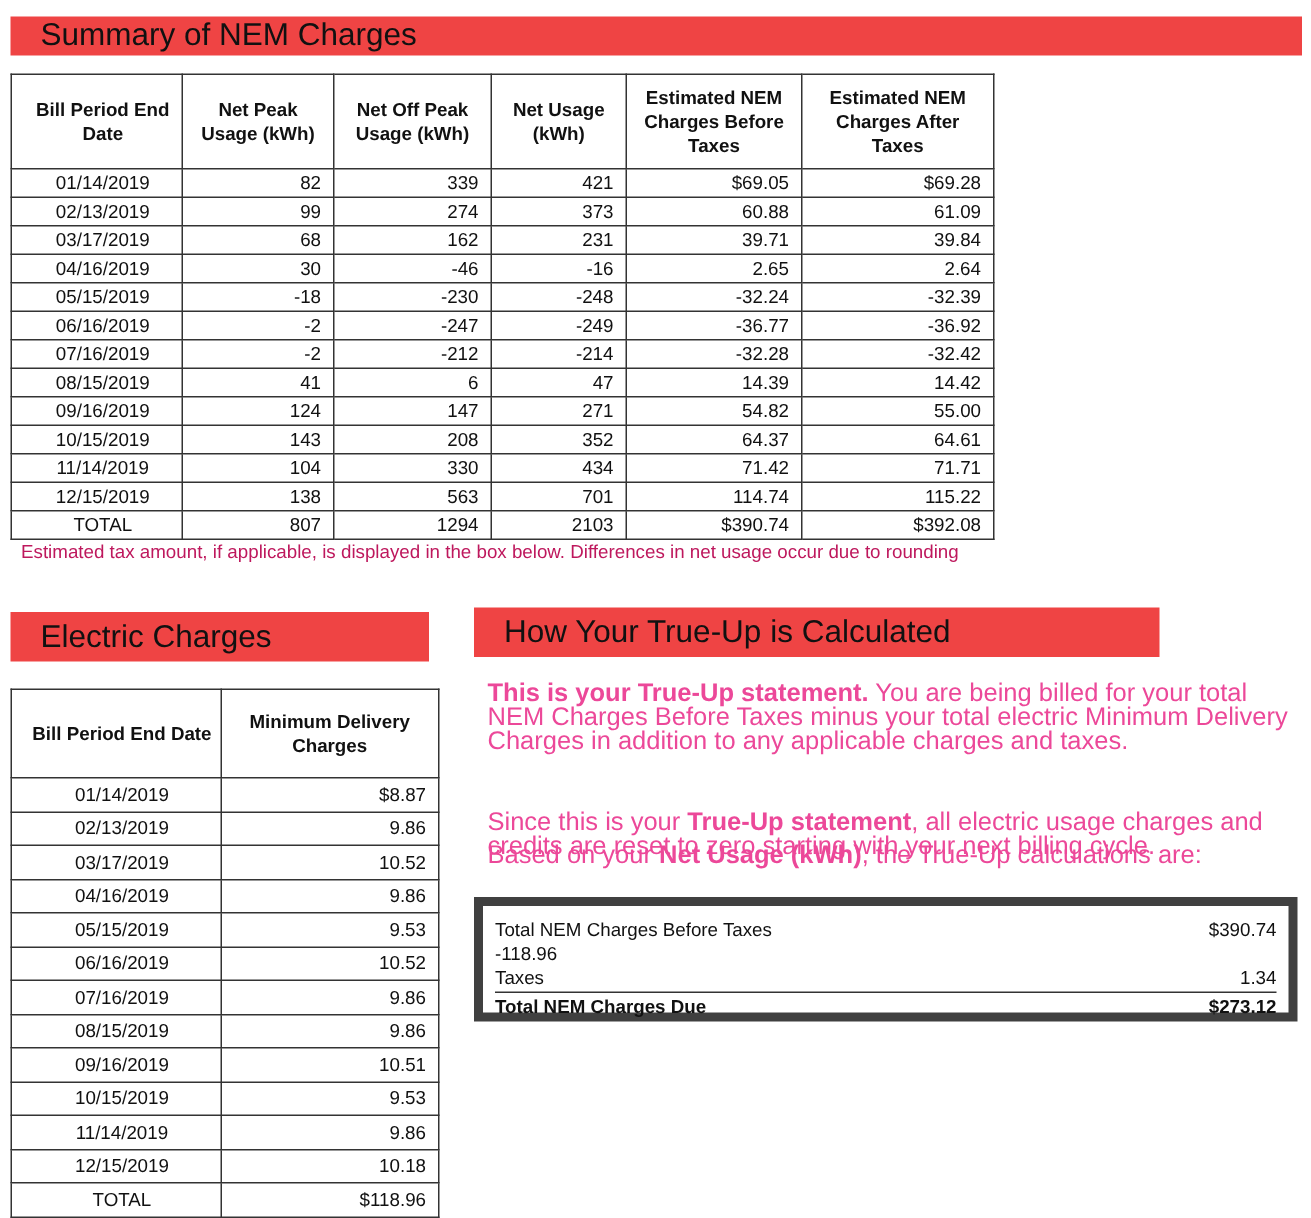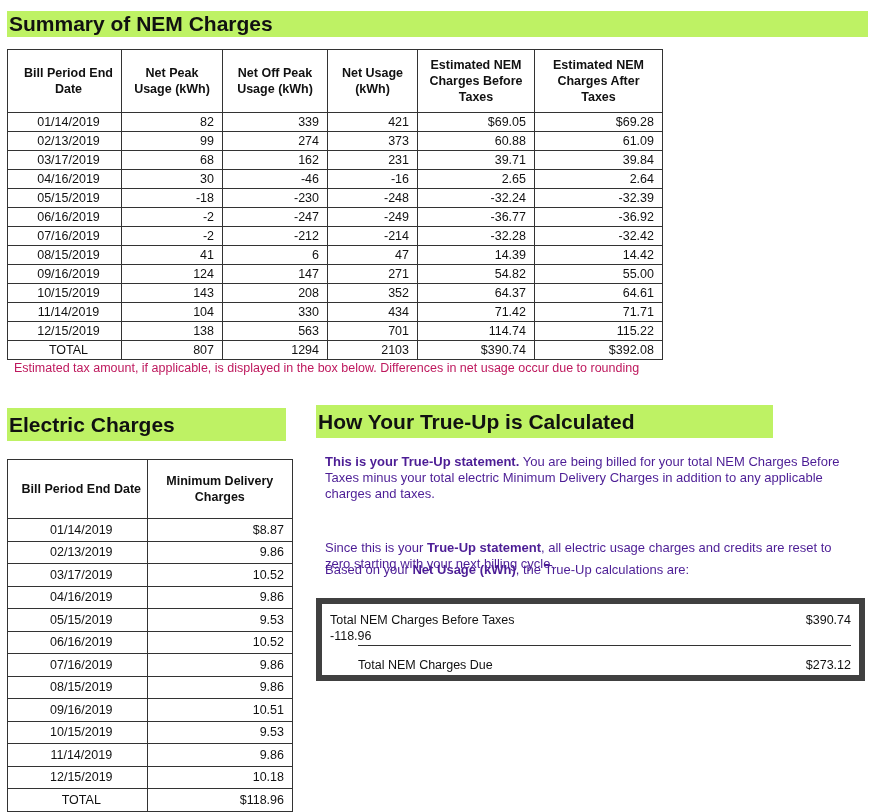--- a/index.html
+++ b/index.html
@@ -1,23 +1,23 @@
 <!DOCTYPE html>
 <html><head>
 <meta charset="utf-8">
 <style>
   html, body { margin: 0; padding: 0; background: #ffffff; }
   body {
     width: 874px; height: 812px; position: relative; overflow: hidden;
     font-family: "Liberation Sans", sans-serif; color: #111;
   }
   .bar {
-    position: absolute; background: #bef264;
-    font-weight: bold; color: #111;
-    box-sizing: border-box; padding-left: 2px;
+    position: absolute; background: #ef4444;
+    font-weight: normal; color: #111;
+    box-sizing: border-box; padding-left: 20px;
     display: flex; align-items: center;
   }
   .bar-summary { left: 7px; top: 11px; width: 861px; height: 26px; font-size: 21px; }
   .bar-electric { left: 7px; top: 408px; width: 279px; height: 33px; font-size: 21px; }
   .bar-trueup { left: 316px; top: 405px; width: 457px; height: 33px; font-size: 21px; }
 
   table { border-collapse: collapse; position: absolute; font-size: 12.5px; }
   td, th { border: 1px solid #333; padding: 0 4px; line-height: 16px; }
   th { font-weight: bold; font-size: 12.5px; vertical-align: middle; }
   .num { text-align: right; padding-right: 8px; }
@@ -40,33 +40,33 @@
   }
 
   #electric-table { left: 7px; top: 459px; width: 286px; }
   #electric-table col.c0 { width: 140px; }
   #electric-table col.c1 { width: 146px; }
   #electric-table thead th { height: 58px; }
   #electric-table tbody td { height: 21.5px; line-height: 16px; }
 
   .trueup-text {
     position: absolute; left: 325px; width: 535px;
-    font-size: 13px; line-height: 16px; color: #4c1d95;
+    font-size: 17px; line-height: 16px; color: #ec4899;
   }
   .p1 { top: 454px; }
   .p2 { top: 540px; }
   .p3 { top: 562px; }
 
   .calc-box {
     position: absolute; left: 316px; top: 598px; width: 549px; height: 83px;
     border: 6px solid #404040; box-sizing: border-box;
     padding: 8px 8px 0 8px; font-size: 12.5px;
   }
   .calc-row { display: flex; justify-content: space-between; line-height: 16px; }
-  .calc-row.total { font-weight: normal; border-top: 1px solid #333; margin-top: 1px; padding-top: 11px; margin-left: 28px; }
+  .calc-row.total { font-weight: bold; border-top: 1px solid #333; margin-top: 1px; padding-top: 1px; }
 </style>
 </head>
 <body>
 
 <div class="bar bar-summary">Summary of NEM Charges</div>
 
 <table id="summary-table">
   <colgroup>
       <col class="c0">
       <col class="c1">
@@ -277,17 +277,21 @@
 </div>
 
 <div class="calc-box">
   <div class="calc-row">
     <span>Total NEM Charges Before Taxes</span>
     <span>$390.74</span>
   </div>
   <div class="calc-row">
     <span>-118.96</span>
   </div>
+  <div class="calc-row">
+    <span>Taxes</span>
+    <span>1.34</span>
+  </div>
   <div class="calc-row total">
     <span>Total NEM Charges Due</span>
     <span>$273.12</span>
   </div>
 </div>
 
 </body></html>

